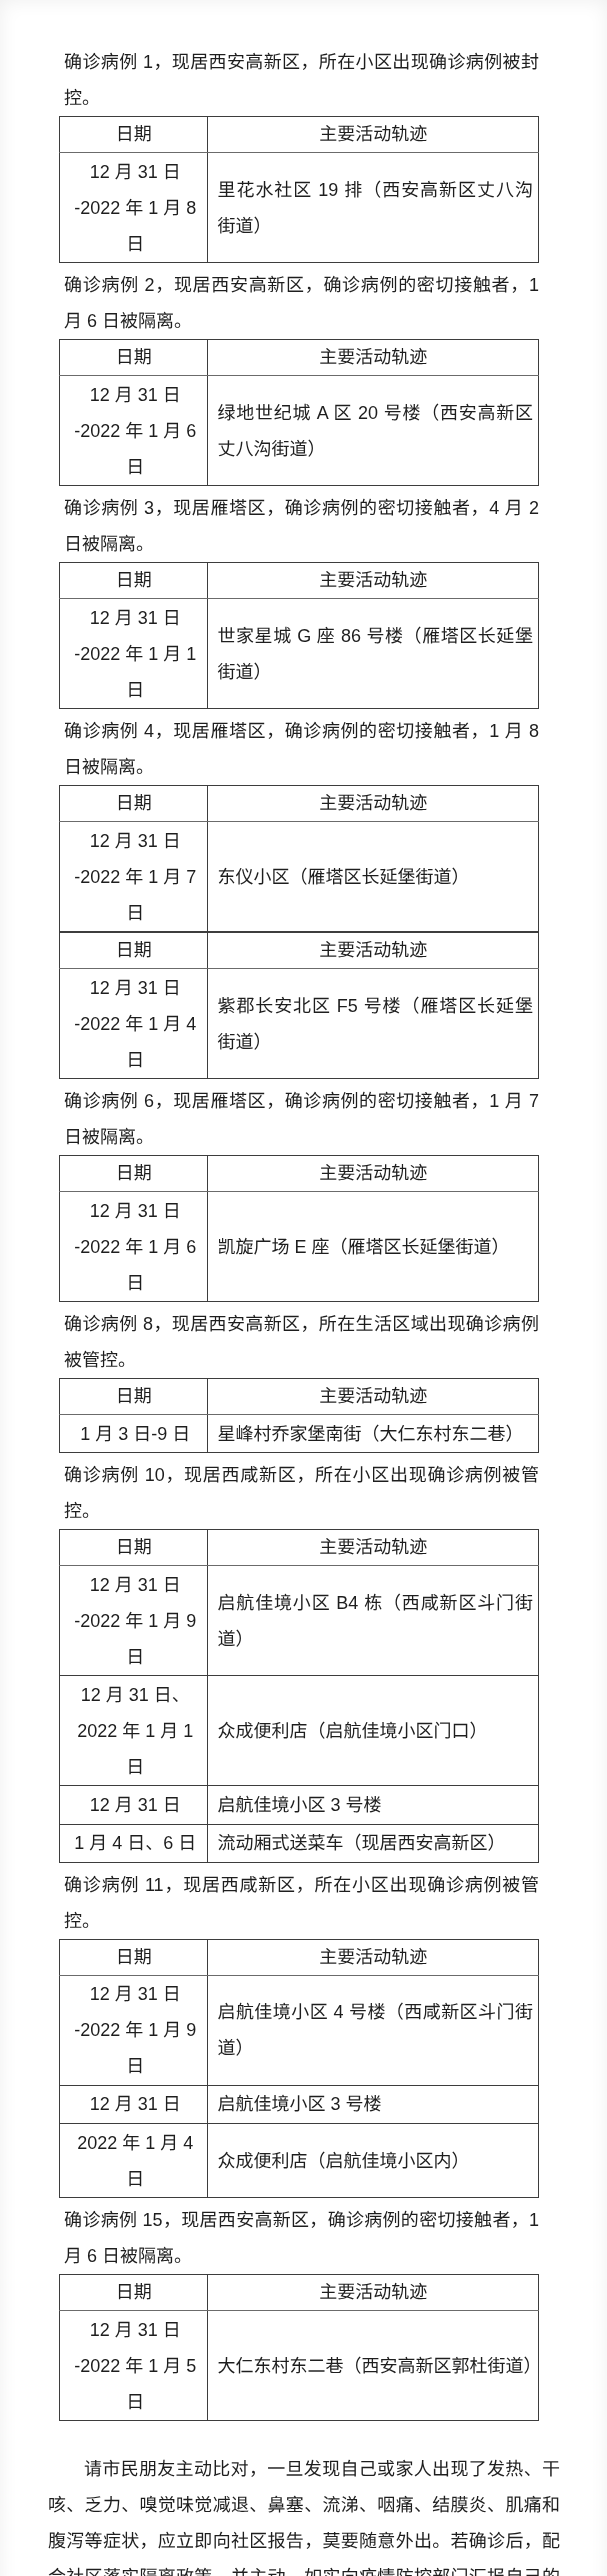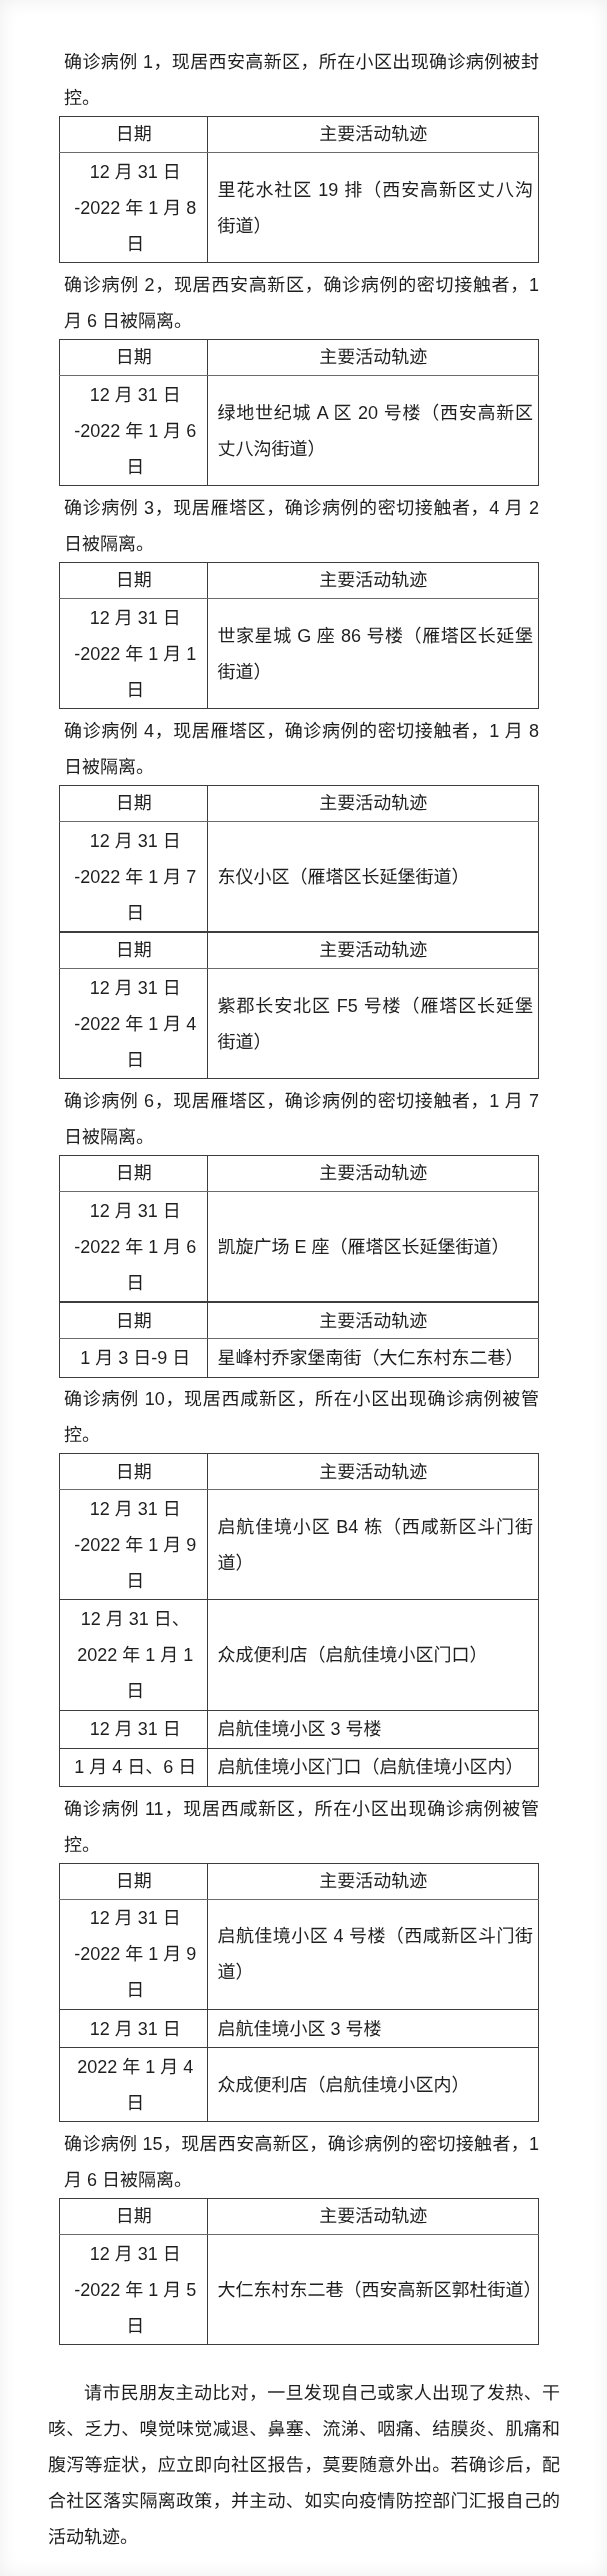--- a/index.html
+++ b/index.html
@@ -218,20 +218,21 @@
           <td class="date-cell">12 月 31 日
 -2022 年 1 月 6
 日</td>
           <td class="traj-cell">凯旋广场 E 座（雁塔区长延堡街道）</td>
         </tr>
       </tbody>
     </table>
   </section>
 
   <section class="case-section">
+    <p class="case-intro">确诊病例 8，现居西安高新区，所在生活区域出现确诊病例被管控。</p>
     <table class="activity-table">
       <colgroup>
           <col class="col-date">
           <col>
         </colgroup>
       <thead>
         <tr>
           <th>日期</th>
           <th>主要活动轨迹</th>
         </tr>
@@ -269,21 +270,21 @@
           <td class="date-cell">12 月 31 日、
 2022 年 1 月 1 日</td>
           <td class="traj-cell">众成便利店（启航佳境小区门口）</td>
         </tr>
         <tr>
           <td class="date-cell">12 月 31 日</td>
           <td class="traj-cell">启航佳境小区 3 号楼</td>
         </tr>
         <tr>
           <td class="date-cell">1 月 4 日、6 日</td>
-          <td class="traj-cell">启航佳境小区门口（启航佳境小区内）</td>
+          <td class="traj-cell">流动厢式送菜车（现居西安高新区）</td>
         </tr>
       </tbody>
     </table>
   </section>
 
   <section class="case-section">
     <p class="case-intro">确诊病例 11，现居西咸新区，所在小区出现确诊病例被管控。</p>
     <table class="activity-table">
       <colgroup>
           <col class="col-date">

